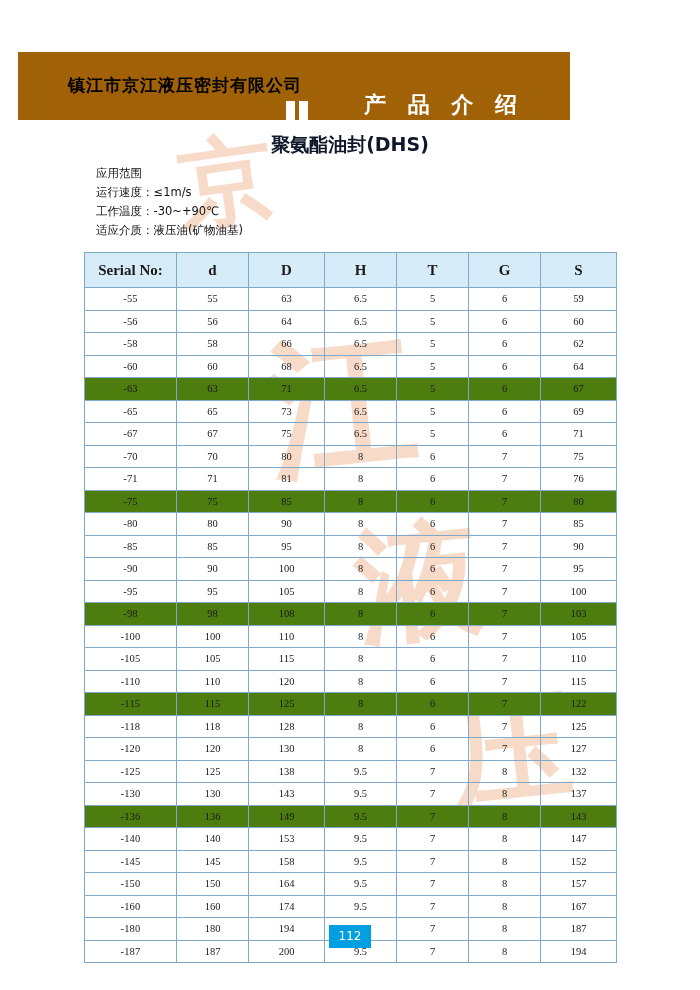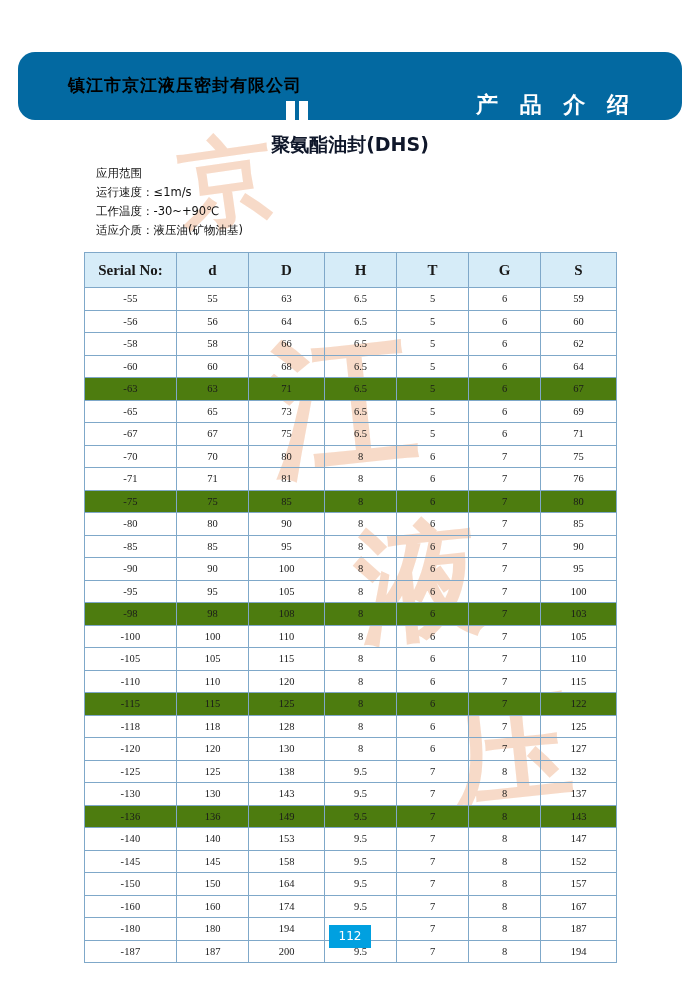--- a/index.html
+++ b/index.html
@@ -13,24 +13,23 @@
     font-family: "Liberation Serif", serif;
     position: relative;
     overflow: hidden;
   }
 
   
   .header-band {
     position: absolute;
     top: 52px;
     left: 18px;
-    width: 664px;
+    width: 552px;
     height: 68px;
-    background: #0369a1;
-    border-radius: 17px;
+    background: #a16207;
   }
   .header-inner {
     position: absolute;
     top: 0;
     left: 0;
     width: 100%;
     height: 100%;
   }
   .company-name {
     position: absolute;

